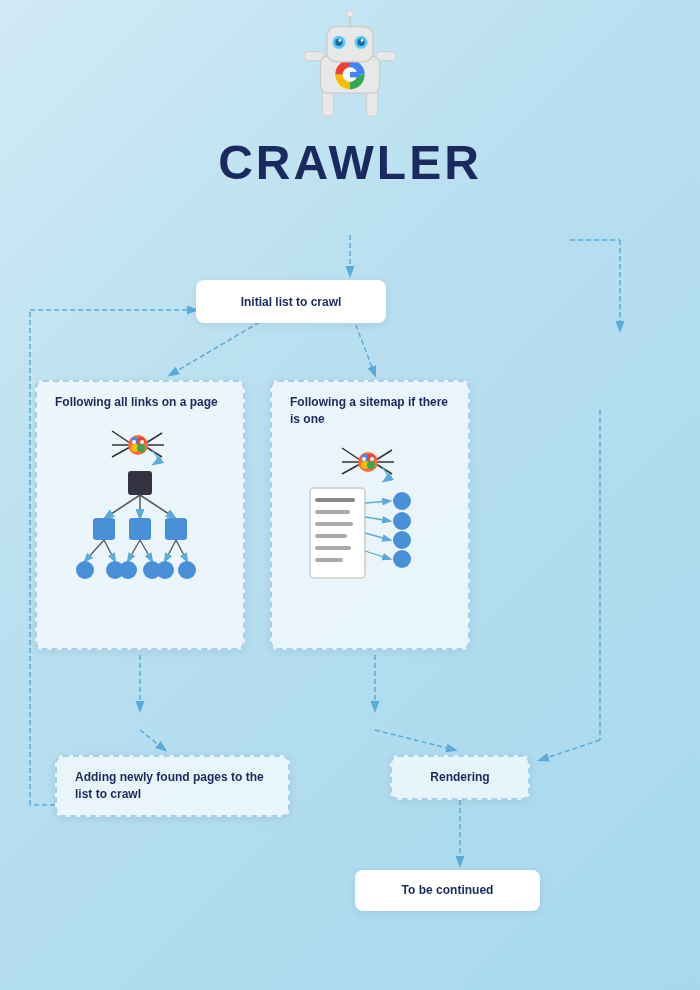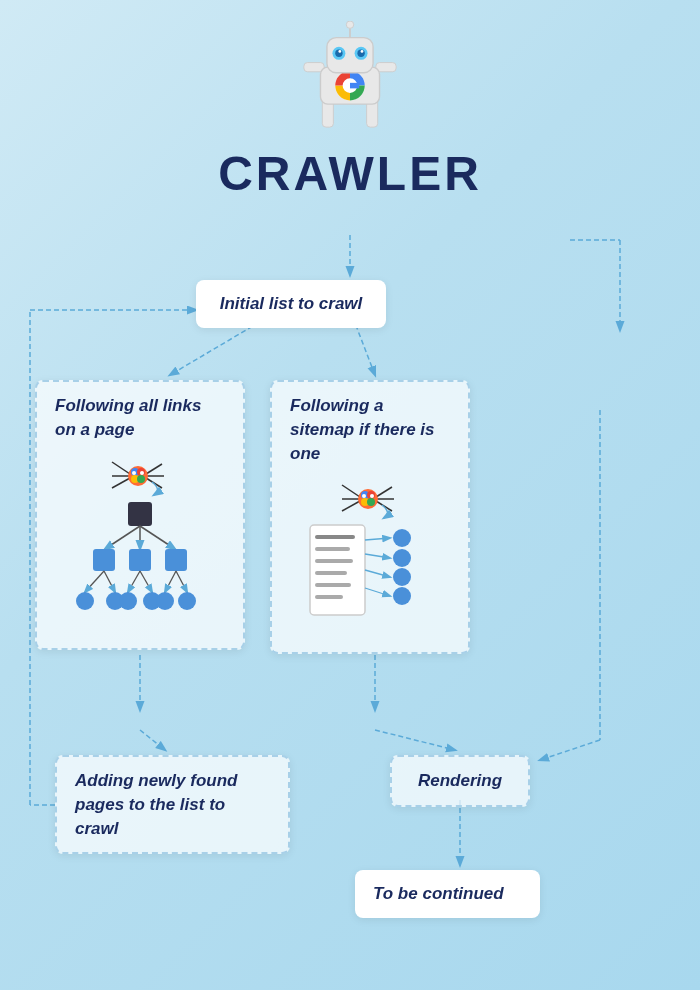--- a/index.html
+++ b/index.html
@@ -14,21 +14,21 @@
 
     .page {
       width: 700px;
       height: 990px;
       position: relative;
     }
 
     
     .title-section {
       text-align: center;
-      padding-top: 21px;
+      padding-top: 10px;
     }
 
     .robot-icon {
       width: 120px;
       height: 120px;
       margin: 0 auto;
       display: block;
     }
 
     .main-title {
@@ -45,23 +45,22 @@
       background: white;
       border-radius: 8px;
       padding: 12px 18px;
       position: absolute;
       box-shadow: 0 2px 8px rgba(0,0,0,0.08);
     }
 
     .box-title {
       font-weight: 800;
       color: #1a2a5e;
-      font-size: 17px;
+      font-size: 12px;
       line-height: 1.4;
-      font-style: italic;
     }
 
     
     .initial-list-box {
       left: 196px;
       top: 280px;
       width: 190px;
       text-align: center;
     }
 
@@ -111,21 +110,21 @@
       border: 2px dashed #a8d0e8;
       background: rgba(255,255,255,0.7);
       text-align: center;
     }
 
     
     .continued-box {
       left: 355px;
       top: 870px;
       width: 185px;
-      text-align: left;
+      text-align: center;
     }
 
     
     .arrows-layer {
       position: absolute;
       top: 0;
       left: 0;
       width: 700px;
       height: 990px;
       pointer-events: none;

